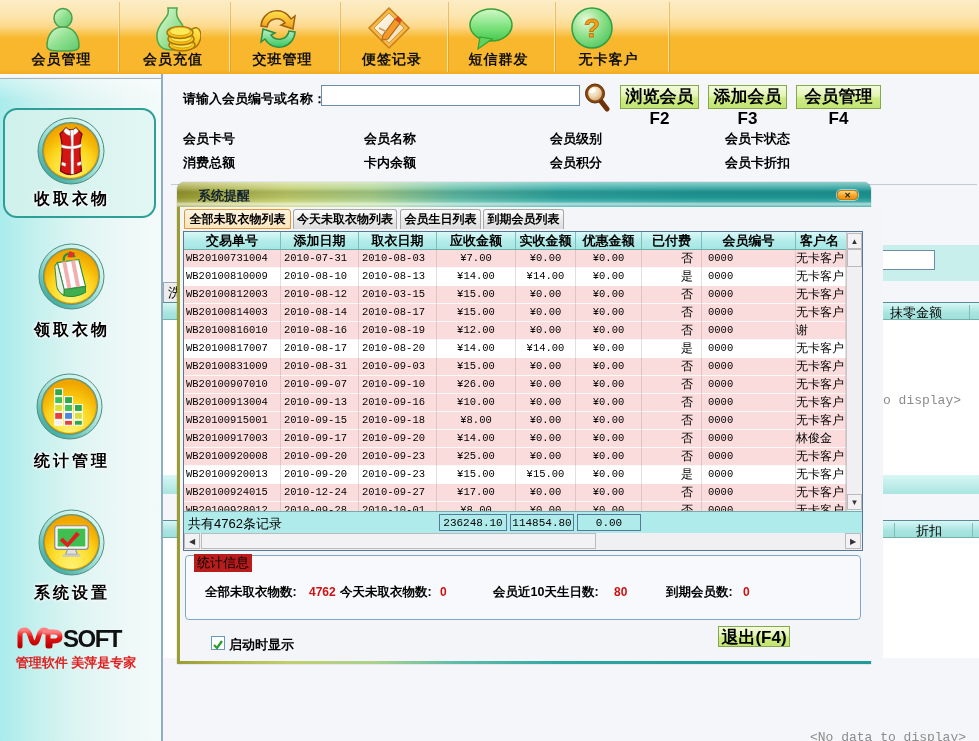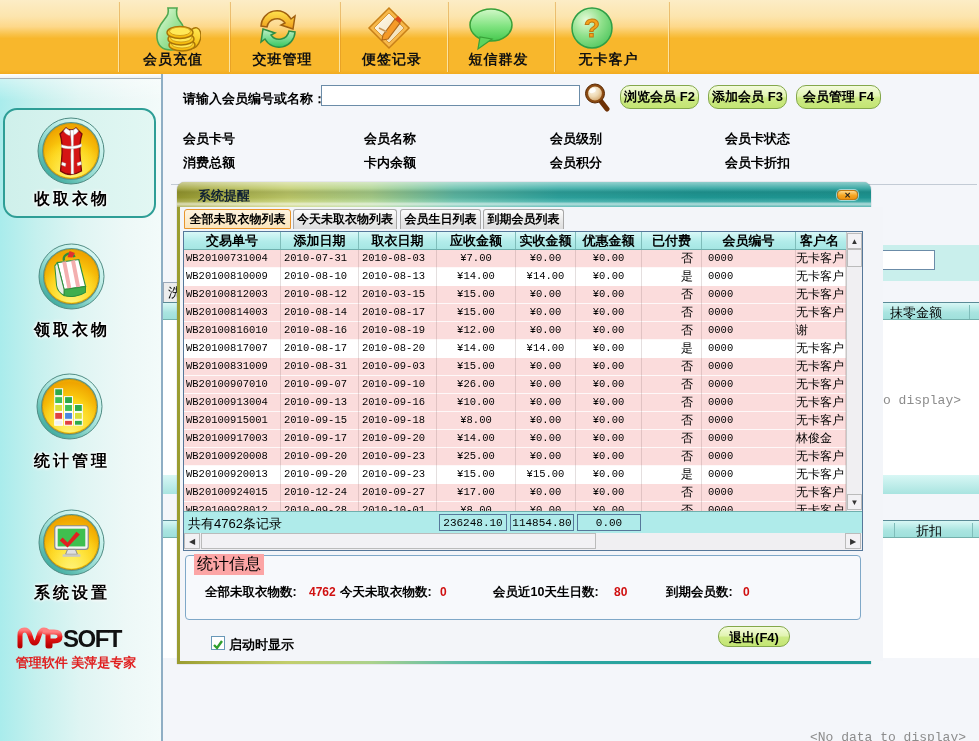--- a/index.html
+++ b/index.html
@@ -23,21 +23,21 @@
   text-shadow:0 0 3px #fff,0 0 3px #fff,0 0 4px #fff; letter-spacing:3px;}
 .circ { position:absolute; }
 #mplogo { position:absolute; left:17px; top:626px; }
 #mptag { position:absolute; left:0; top:654px; width:152px; text-align:center; font-size:13px; font-weight:bold; color:#E02020; }
 #sideline { left:161px; top:74px; width:2px; height:667px; background:#8FAEC4; }
 
 
 #main { left:163px; top:74px; width:816px; height:667px; background:#F4F6FA; }
 #searchlbl { left:20px; top:16px; font-size:13px; font-weight:bold; color:#000; }
 #searchbox { left:158px; top:11px; width:259px; height:21px; background:#fff; border:1px solid #6B8CA8; }
-.gbtn { position:absolute; height:24px; background:linear-gradient(180deg,#F3FBDC 0%,#E2F4B2 45%,#CDEA85 55%,#C3E573 100%); border:1px solid #84A84B; border-radius:10px; font-size:13px; font-weight:bold; color:#000; text-align:center; line-height:22px; font-family:"Liberation Sans",sans-serif; }
+.gbtn { position:absolute; height:24px; background:linear-gradient(180deg,#F3FBDC 0%,#E2F4B2 45%,#CDEA85 55%,#C3E573 100%); border:1px solid #84A84B; border-radius:0; font-size:17px; font-weight:bold; color:#000; text-align:center; line-height:22px; font-family:"Liberation Sans",sans-serif; }
 .inflbl { position:absolute; font-size:13px; font-weight:bold; color:#000; }
 
 
 .bgcyanband { position:absolute; background:#C9EFEC; }
 .bghdr { position:absolute; background:linear-gradient(180deg,#D8F7F5 0%,#A9E4E0 60%,#9FE0DB 100%); border-top:1px solid #5A8A96; border-bottom:1px solid #74B0AC; font-size:13px; color:#000; }
 .graytab { position:absolute; background:#EDEDED; border:1px solid #9AA8B8; border-bottom:none; font-size:13px; }
 .nodata { position:absolute; font-family:"Liberation Mono",monospace; font-size:13px; color:#8C8C8C; }
 
 
 #dlg { left:177px; top:182px; width:694px; height:482px; border-radius:8px 8px 0 0;
@@ -71,38 +71,52 @@
 .cell.zh { font-family:"Liberation Sans",sans-serif; font-size:12px; }
 #gfoot { position:absolute; left:0; top:279px; width:678px; height:22px; background:#AFEBEA; border-top:1px solid #6FB0AE; font-size:13px; color:#000; }
 .fbox { position:absolute; top:2px; height:17px; border:1px solid #56789A; background:#AFEBEA; font-size:11px; text-align:center; line-height:16px; font-family:"Liberation Mono",monospace; }
 
 #vsb { position:absolute; left:662px; top:0; width:16px; height:279px; background:#F0EFF2; border-left:1px solid #C8C8C8; }
 #hsb { position:absolute; left:0; top:301px; width:678px; height:17px; background:#F0EFF2; }
 .sbtn { position:absolute; background:#F2F1F4; border:1px solid #BBB; text-align:center; color:#333; }
 
 
 #stats { position:absolute; left:5px; top:348px; width:676px; height:65px; background:#F7F9FC; border:1px solid #7FA8C8; border-radius:4px; }
-#stats legend { position:absolute; left:8px; top:-2px; background:#fca5a5; padding:0 3px; font-size:16px; color:#000; }
+#stats legend { position:absolute; left:8px; top:-2px; background:#b91c1c; padding:0 3px; font-size:13px; color:#000; }
 .statlbl { position:absolute; top:28px; font-size:12.5px; font-weight:bold; color:#000; }
 .statval { position:absolute; top:29px; font-size:12px; font-weight:bold; color:#D01010; }
 
 #chk { position:absolute; left:31px; top:429px; width:14px; height:14px; background:#fff; border:1px solid #6898B8; }
 #chklbl { position:absolute; left:49px; top:429px; font-size:13px; font-weight:bold; color:#000; }
 #exitbtn { position:absolute; left:538px; top:419px; width:72px; height:21px; }
 </style>
 </head>
 <body>
 
 <div id="toolbar" class="abs">
   <div class="tbsep" style="left:118px"></div>
   <div class="tbsep" style="left:229px"></div>
   <div class="tbsep" style="left:339px"></div>
   <div class="tbsep" style="left:447px"></div>
   <div class="tbsep" style="left:554px"></div>
   <div class="tbsep" style="left:668px"></div>
+  <div class="tbtn" style="left:0;width:118px">
+    <svg width="46" height="46" viewBox="0 0 46 46" style="margin-left:4px">
+      <defs>
+          <linearGradient id="pg" x1="0" y1="0" x2="1" y2="1">
+        <stop offset="0" stop-color="#D8F8D0"></stop>
+            <stop offset=".5" stop-color="#8FE08F"></stop>
+            <stop offset="1" stop-color="#5FC86F"></stop>
+          </linearGradient>
+        </defs>
+      <ellipse cx="23" cy="12" rx="9" ry="9.5" fill="url(#pg)" stroke="#4AA04A" stroke-width="1.5"></ellipse>
+      <path d="M23 21 C12 21 7 30 7 40 C7 44 10 45 23 45 C36 45 39 44 39 40 C39 30 34 21 23 21 Z" fill="url(#pg)" stroke="#4AA04A" stroke-width="1.5"></path>
+    </svg>
+    <div class="lbl" style="margin-left:5px">会员管理</div>
+  </div>
   <div class="tbtn" style="left:118px;width:111px">
     <svg width="50" height="46" viewBox="0 0 50 46" style="margin-left:2px">
       <defs>
           <linearGradient id="fg" x1="0" y1="0" x2="1" y2="1">
         <stop offset="0" stop-color="#E8FCE0"></stop>
             <stop offset=".5" stop-color="#9FE49A"></stop>
             <stop offset="1" stop-color="#6CCB72"></stop>
           </linearGradient>
       <linearGradient id="cg" x1="0" y1="0" x2="0" y2="1">
         <stop offset="0" stop-color="#FFE957"></stop>

